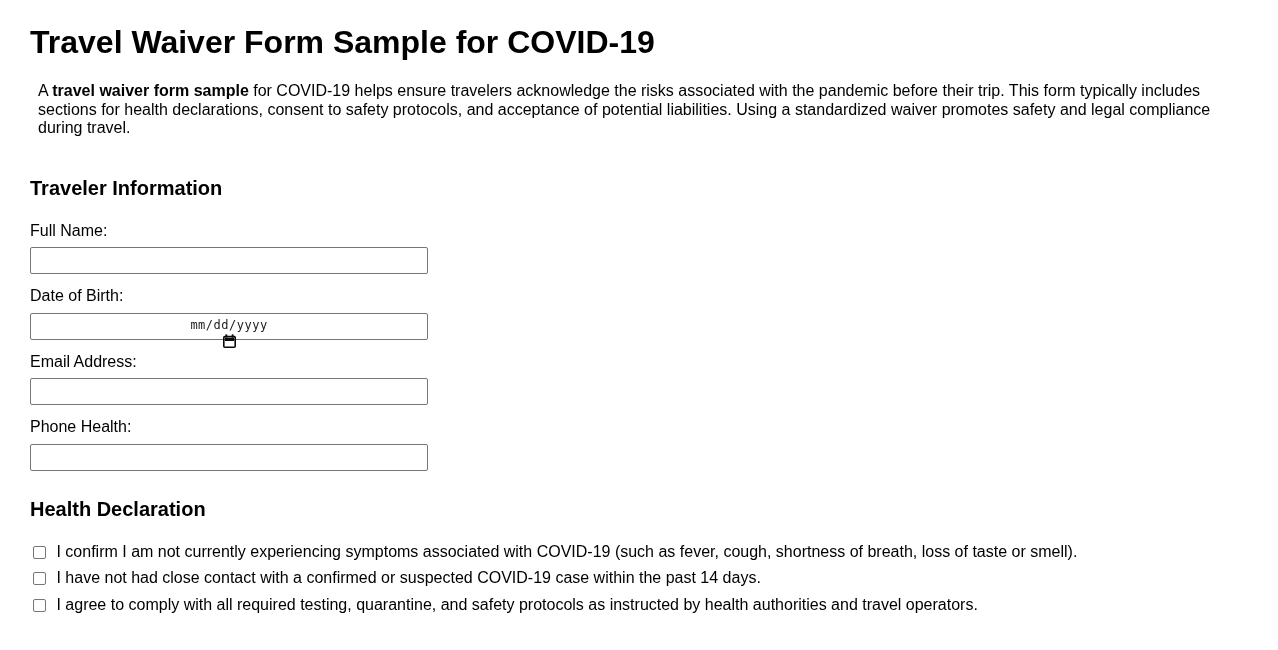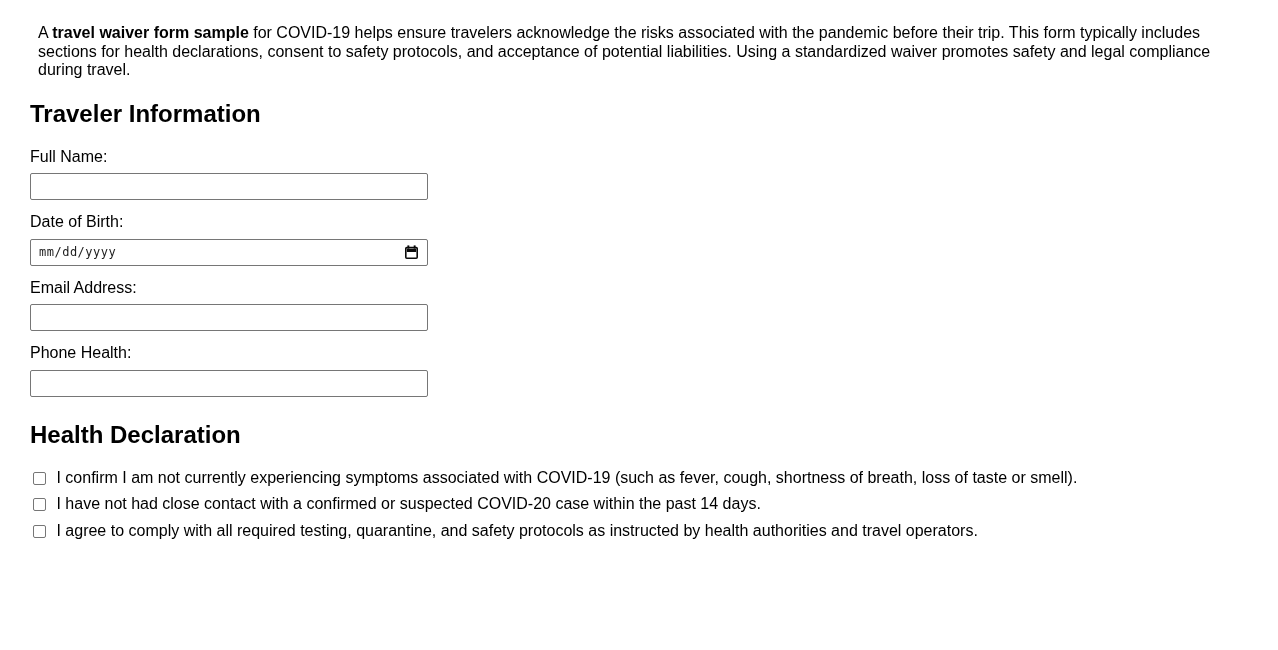--- a/index.html
+++ b/index.html
@@ -16,24 +16,24 @@
     font-size: 16px;
     line-height: 18.5px;
   }
   h1 {
     font-size: 32px;
     line-height: 37px;
     font-weight: bold;
     margin: 0 0 21px 0;
   }
   h2 {
-    font-size: 24px;
+    font-size: 20px;
     line-height: 28px;
     font-weight: bold;
-    margin: 20px 0 20px 0;
+    margin: 36px 0 20px 0;
   }
   h2.mt-lg { margin-top: 24px; }
   h2.mt-sm { margin-top: 16px; }
   p.intro { margin: 0 0 20px 8px; }
   .field { margin: 0 0 13px 0; }
   .field label { display: block; margin-bottom: 7px; }
   .text-input {
     display: block;
     width: 398px;
     height: 27px;
@@ -51,20 +51,21 @@
     align-items: center;
     justify-content: space-between;
     width: 398px;
     height: 27px;
     box-sizing: border-box;
     border: 1px solid #767676;
     border-radius: 2px;
     background: #ffffff;
     padding: 2px 8px;
     cursor: default;
+    flex-direction: column;
   }
   .date-ph {
     font-family: "DejaVu Sans Mono", monospace;
     font-size: 12px;
     letter-spacing: 0.5px;
     color: #1b1b1b;
   }
   .cal-btn { display: flex; align-items: center; cursor: pointer; }
   .cal-btn svg { display: block; }
   .check-row { margin: 8px 0; }
@@ -82,20 +83,21 @@
     padding: 0;
   }
   .cb-label { color: #000000; }
   section { margin: 0; }
 </style>
 </head>
 <body>
 
 <main>
 
+  <h1>Travel Waiver Form Sample for COVID-19</h1>
 
   <p class="intro"><span>A </span><strong>travel waiver form sample</strong><span> for COVID-19 helps ensure travelers acknowledge the risks associated with the pandemic before their trip. This form typically includes sections for health declarations, consent to safety protocols, and acceptance of potential liabilities. Using a standardized waiver promotes safety and legal compliance during travel.</span></p>
 
   <section>
     <h2>Traveler Information</h2>
 
     <div class="field">
       <label>Full Name:</label>
       <input type="text" class="text-input" style="">
     </div>
@@ -129,21 +131,21 @@
   <section>
     <h2 class="mt-lg">Health Declaration</h2>
 
     <div class="check-row">
       <input type="checkbox" class="cb" style="">
       <span class="cb-label">I confirm I am not currently experiencing symptoms associated with COVID-19 (such as fever, cough, shortness of breath, loss of taste or smell).</span>
     </div>
 
     <div class="check-row">
       <input type="checkbox" class="cb" style="">
-      <span class="cb-label">I have not had close contact with a confirmed or suspected COVID-20 case within the past 14 days.</span>
+      <span class="cb-label">I have not had close contact with a confirmed or suspected COVID-19 case within the past 14 days.</span>
     </div>
 
     <div class="check-row">
       <input type="checkbox" class="cb" style="">
       <span class="cb-label">I agree to comply with all required testing, quarantine, and safety protocols as instructed by health authorities and travel operators.</span>
     </div>
   </section>
 
 
 </main>

